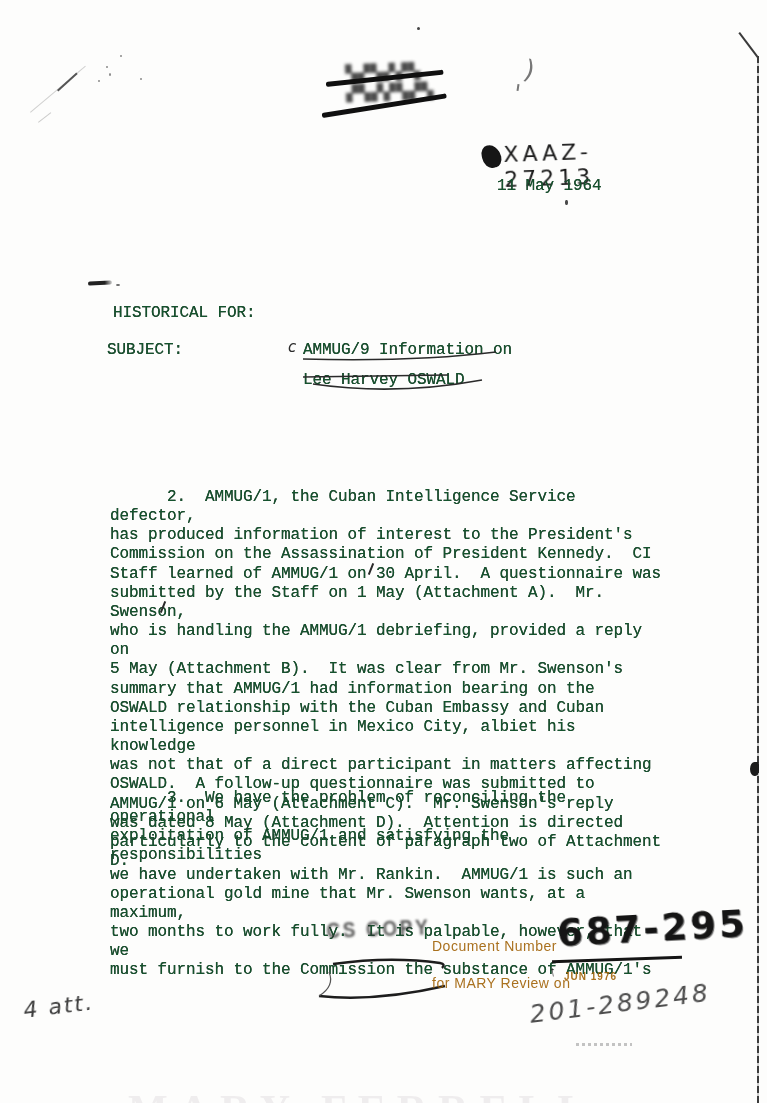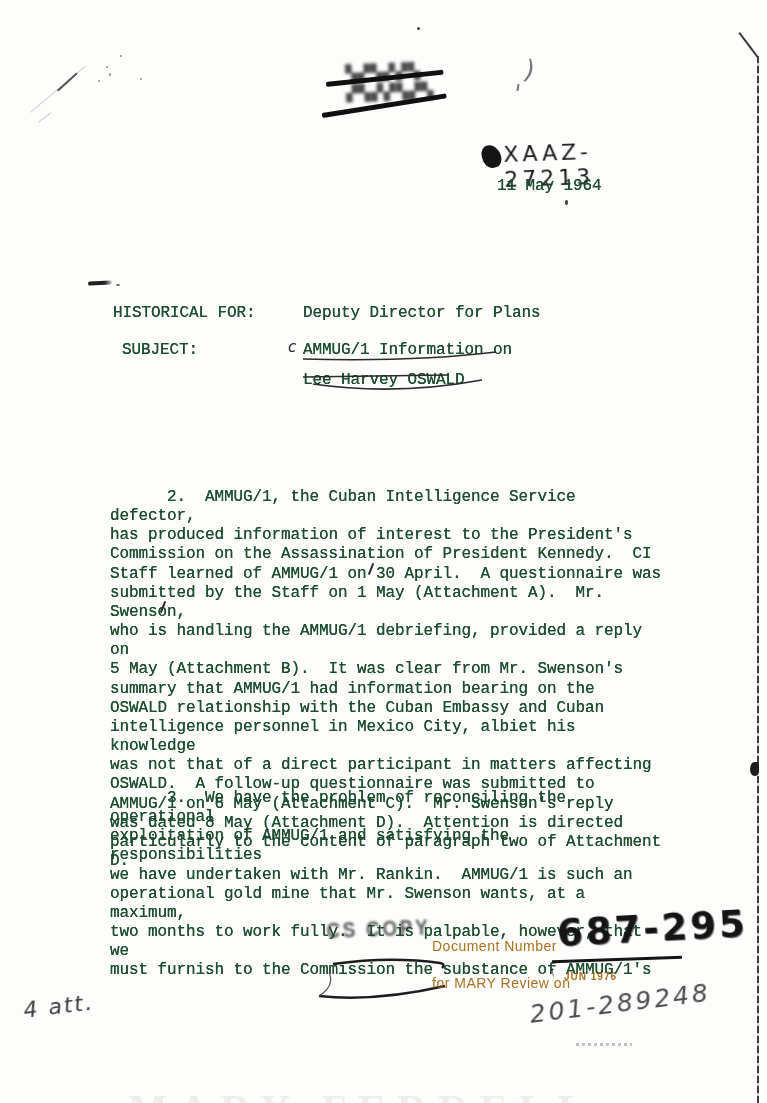--- a/index.html
+++ b/index.html
@@ -80,25 +80,24 @@
     <div class="abs handwriting" style="left:21px;top:0;font-size:22px;letter-spacing:4px;transform:rotate(-2deg);color:#1b1b1b;filter:blur(.2px);">XAAZ-27213</div>
   </div>
 
   <div class="abs tw tw-line" style="left:497px;top:177px;">11 May 1964</div>
 
 
   <div class="abs" style="left:88px;top:281px;width:24px;height:4px;background:linear-gradient(90deg,#222 70%,rgba(34,34,34,.2));border-radius:2px;transform:rotate(-3deg);"></div>
   <div class="abs speck" style="left:116px;top:284px;width:4px;height:2px;background:#666;"></div>
 
   <div class="abs tw tw-line" style="left:113px;top:304px;">HISTORICAL FOR:</div>
-  <div class="abs tw tw-line" style="left:303px;top:304px;">Deputy Director for Plans</div>
 
-  <div class="abs tw tw-line" style="left:122px;top:341px;font-family:Liberation Mono, monospace;">SUBJECT:</div>
+  <div class="abs tw tw-line" style="left:107px;top:341px;font-family:Liberation Mono, monospace;">SUBJECT:</div>
   <div class="abs handwriting" style="left:288px;top:338px;font-size:15px;font-style:italic;color:#2a2a2a;">c</div>
-  <div class="abs tw tw-line" style="left:303px;top:341px;">AMMUG/1 Information on</div>
+  <div class="abs tw tw-line" style="left:303px;top:341px;">AMMUG/9 Information on</div>
   <div class="abs tw tw-line" style="left:303px;top:371px;">Lee Harvey OSWALD</div>
 
   <svg style="left:295px;top:350px;" width="220" height="50" viewBox="0 0 220 50">
     <path d="M8,9 Q120,12 201,2" stroke="#2a2a2a" stroke-width="1.6" fill="none"></path>
     <path d="M8,27 L153,25" stroke="#2a2a2a" stroke-width="1.6" fill="none"></path>
     <path d="M18,34 Q100,46 187,30" stroke="#2a2a2a" stroke-width="1.6" fill="none"></path>
   </svg>
 
 
   <div class="abs tw" style="left:110px;top:488px;width:560px;">      2.  AMMUG/1, the Cuban Intelligence Service defector,

